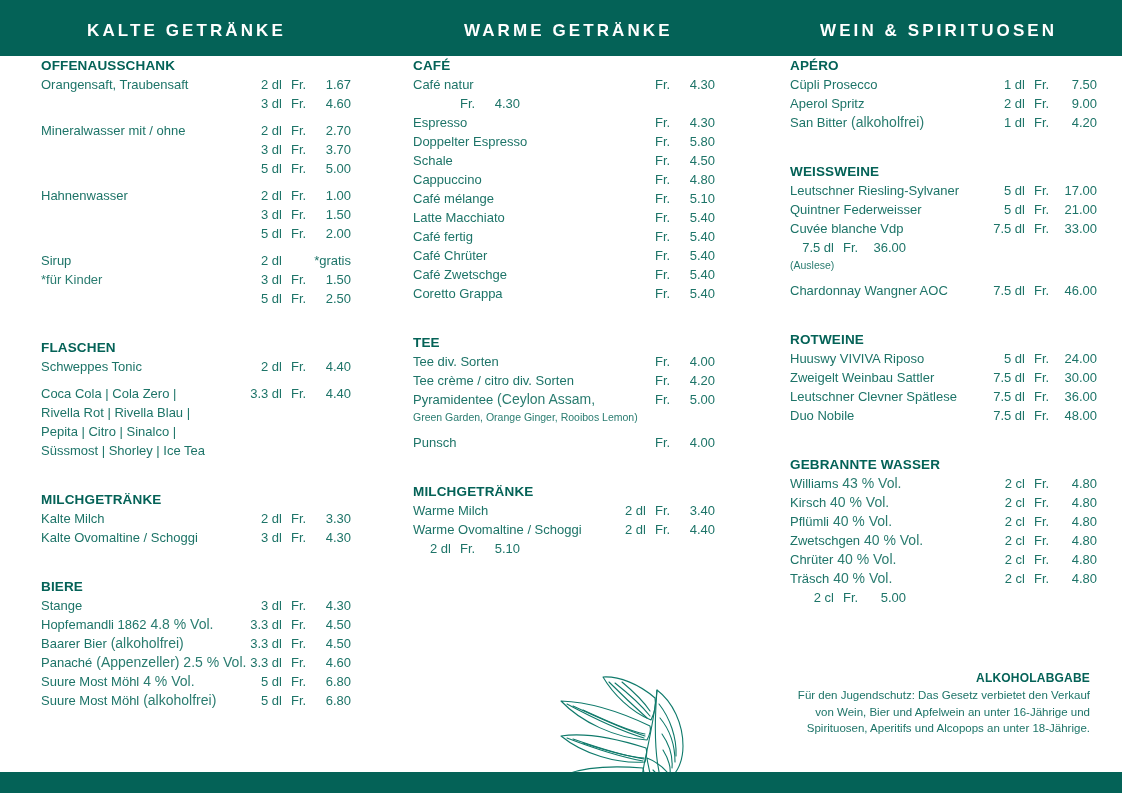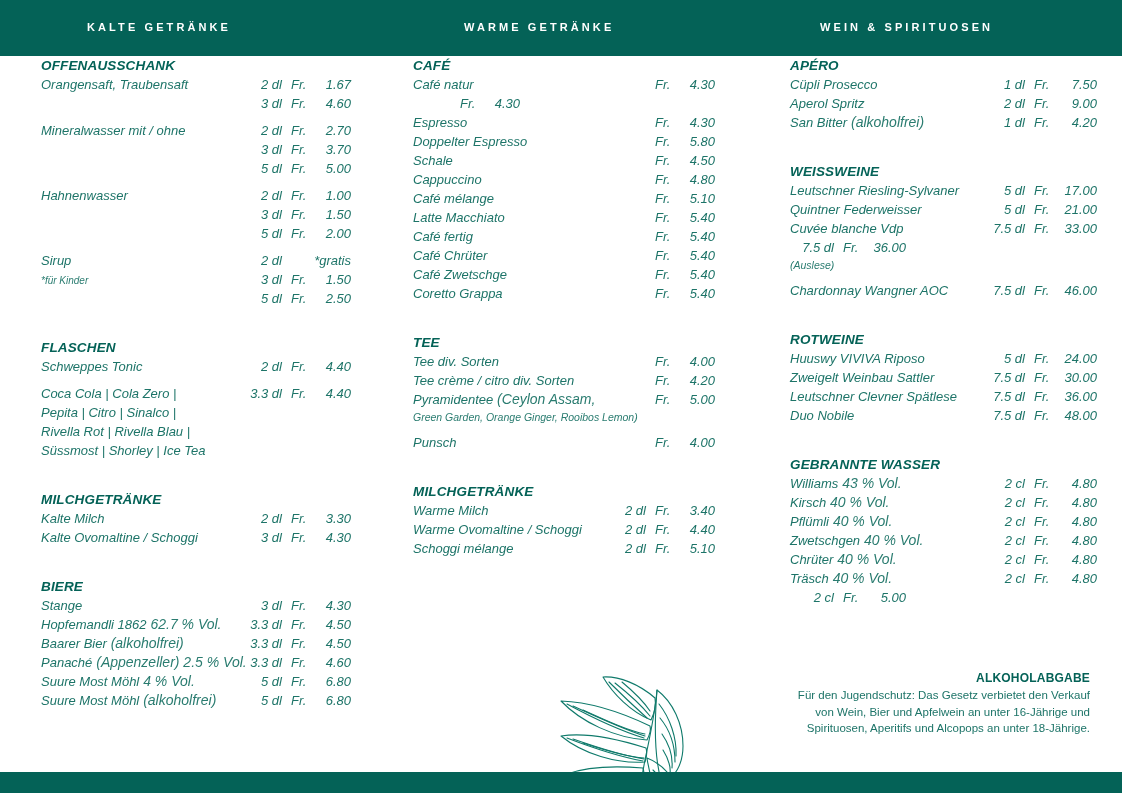--- a/index.html
+++ b/index.html
@@ -30,41 +30,40 @@
 
   .bar-top-inner {
     position: relative;
     width: 1122px;
     height: 56px;
   }
   .bar-title {
     position: absolute;
     top: 21px;
     color: #ffffff;
-    font-size: 11px;
+    font-size: 17px;
     font-weight: bold;
     letter-spacing: 3.1px;
     white-space: nowrap;
   }
   .bar-title.t1 { left: 87px; }
   .bar-title.t2 { left: 464px; }
   .bar-title.t3 { left: 820px; }
 
   
   .sheet {
     position: absolute;
     top: 56px;
     left: 0;
     width: 1122px;
     height: 716px;
   }
   .col {
     position: absolute;
     top: 0;
-    font-style: italic;
   }
   .col-1 { left: 41px;  width: 310px; }
   .col-2 { left: 413px; width: 302px; }
   .col-3 { left: 790px; width: 307px; }
 
   .section { margin-bottom: 0; }
 
   .section-title {
     font-size: 13.5px;
     font-weight: bold;
@@ -120,21 +119,21 @@
     font-size: 14px;
     color: #2a7c70;
   }
   
   .subline {
     font-size: 10.5px;
     line-height: 16px;
     color: #2a7c70;
   }
   .note-star {
-    font-size: 10px;
+    font-size: 13px;
     line-height: 17px;
     color: #2a7c70;
   }
 
   .gap-s  { height: 8px; }
   .gap-xl { height: 30px; }
 
   .gratis { text-align: right; width: 60px; }
 
   
@@ -271,27 +270,27 @@
           <div class="price">4.40</div>
         </div>
         <div class="gap-s"></div>
         <div class="row">
           <div class="name">Coca Cola | Cola Zero |</div>
           <div class="size">3.3 dl</div>
           <div class="cur">Fr.</div>
           <div class="price">4.40</div>
         </div>
         <div class="row">
-          <div class="name">Pepita | Citro | Sinalco |</div>
+          <div class="name">Rivella Rot | Rivella Blau |</div>
           <div class="size"></div>
           <div class="cur"></div>
           <div class="price"></div>
         </div>
         <div class="row">
-          <div class="name">Rivella Rot | Rivella Blau |</div>
+          <div class="name">Pepita | Citro | Sinalco |</div>
           <div class="size"></div>
           <div class="cur"></div>
           <div class="price"></div>
         </div>
         <div class="row">
           <div class="name">Süssmost | Shorley | Ice Tea</div>
           <div class="size"></div>
           <div class="cur"></div>
           <div class="price"></div>
         </div>
@@ -315,21 +314,21 @@
       <div class="gap-xl"></div>
       <div class="section">
         <div class="section-title">BIERE</div>
         <div class="row">
           <div class="name">Stange</div>
           <div class="size">3 dl</div>
           <div class="cur">Fr.</div>
           <div class="price">4.30</div>
         </div>
         <div class="row">
-          <div class="name">Hopfemandli 1862<span class="sub"> 62.7 % Vol.</span></div>
+          <div class="name">Hopfemandli 1862<span class="sub"> 4.8 % Vol.</span></div>
           <div class="size">3.3 dl</div>
           <div class="cur">Fr.</div>
           <div class="price">4.50</div>
         </div>
         <div class="row">
           <div class="name">Baarer Bier<span class="sub"> (alkoholfrei)</span></div>
           <div class="size">3.3 dl</div>
           <div class="cur">Fr.</div>
           <div class="price">4.50</div>
         </div>
@@ -467,21 +466,20 @@
           <div class="cur">Fr.</div>
           <div class="price">3.40</div>
         </div>
         <div class="row">
           <div class="name">Warme Ovomaltine / Schoggi</div>
           <div class="size">2 dl</div>
           <div class="cur">Fr.</div>
           <div class="price">4.40</div>
         </div>
         <div class="row">
-          <div class="name">Schoggi mélange</div>
           <div class="size">2 dl</div>
           <div class="cur">Fr.</div>
           <div class="price">5.10</div>
         </div>
       </div>
     </div>
   <div class="col col-3" id="col-wine">
       <div class="section">
         <div class="section-title">APÉRO</div>
         <div class="row">

